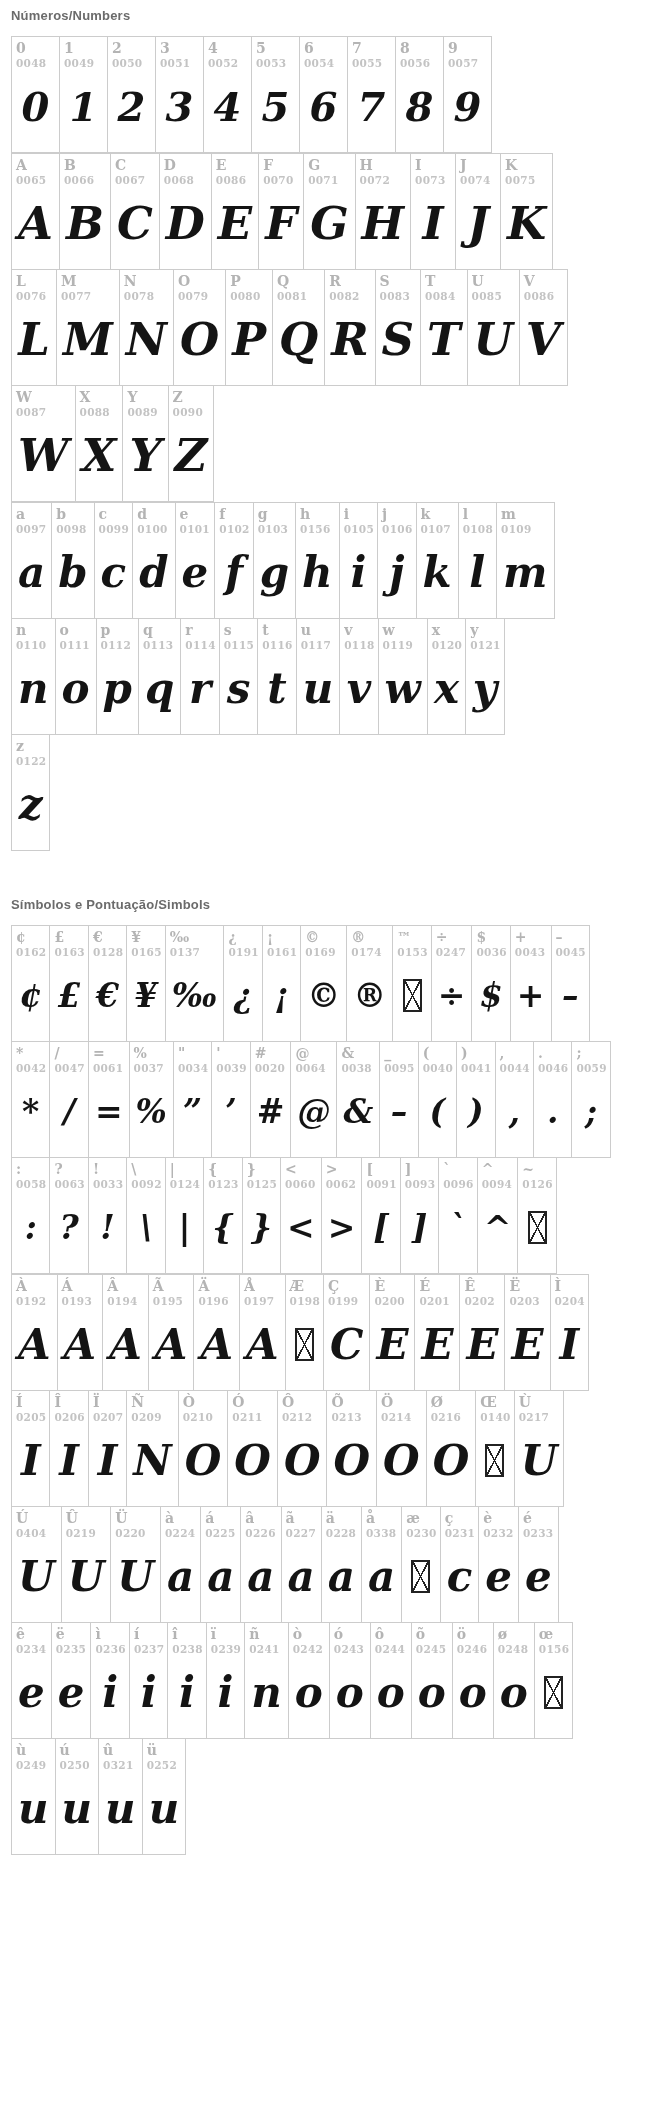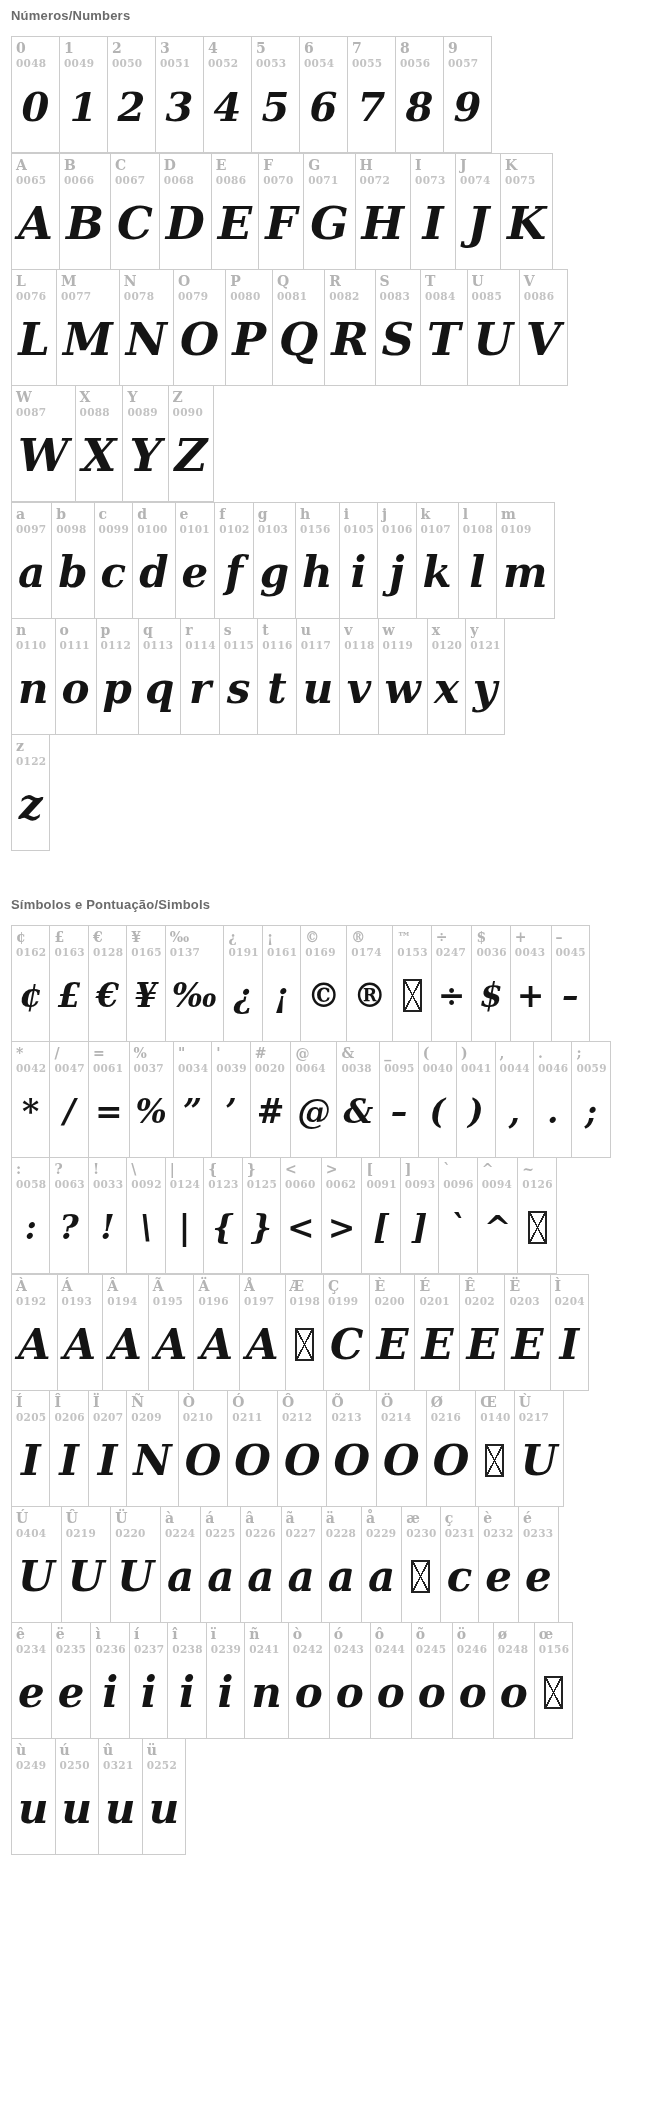--- a/index.html
+++ b/index.html
@@ -831,21 +831,21 @@
           <div class="cell-code">0227</div>
           <div class="cell-glyph">a</div>
         </div>
         <div class="cell">
           <div class="cell-char">ä</div>
           <div class="cell-code">0228</div>
           <div class="cell-glyph">a</div>
         </div>
         <div class="cell">
           <div class="cell-char">å</div>
-          <div class="cell-code">0229</div>
+          <div class="cell-code">0338</div>
           <div class="cell-glyph">a</div>
         </div>
         <div class="cell">
           <div class="cell-char">æ</div>
           <div class="cell-code">0230</div>
           <div class="cell-glyph">
             <span class="tofu"></span>
           </div>
         </div>
         <div class="cell">

